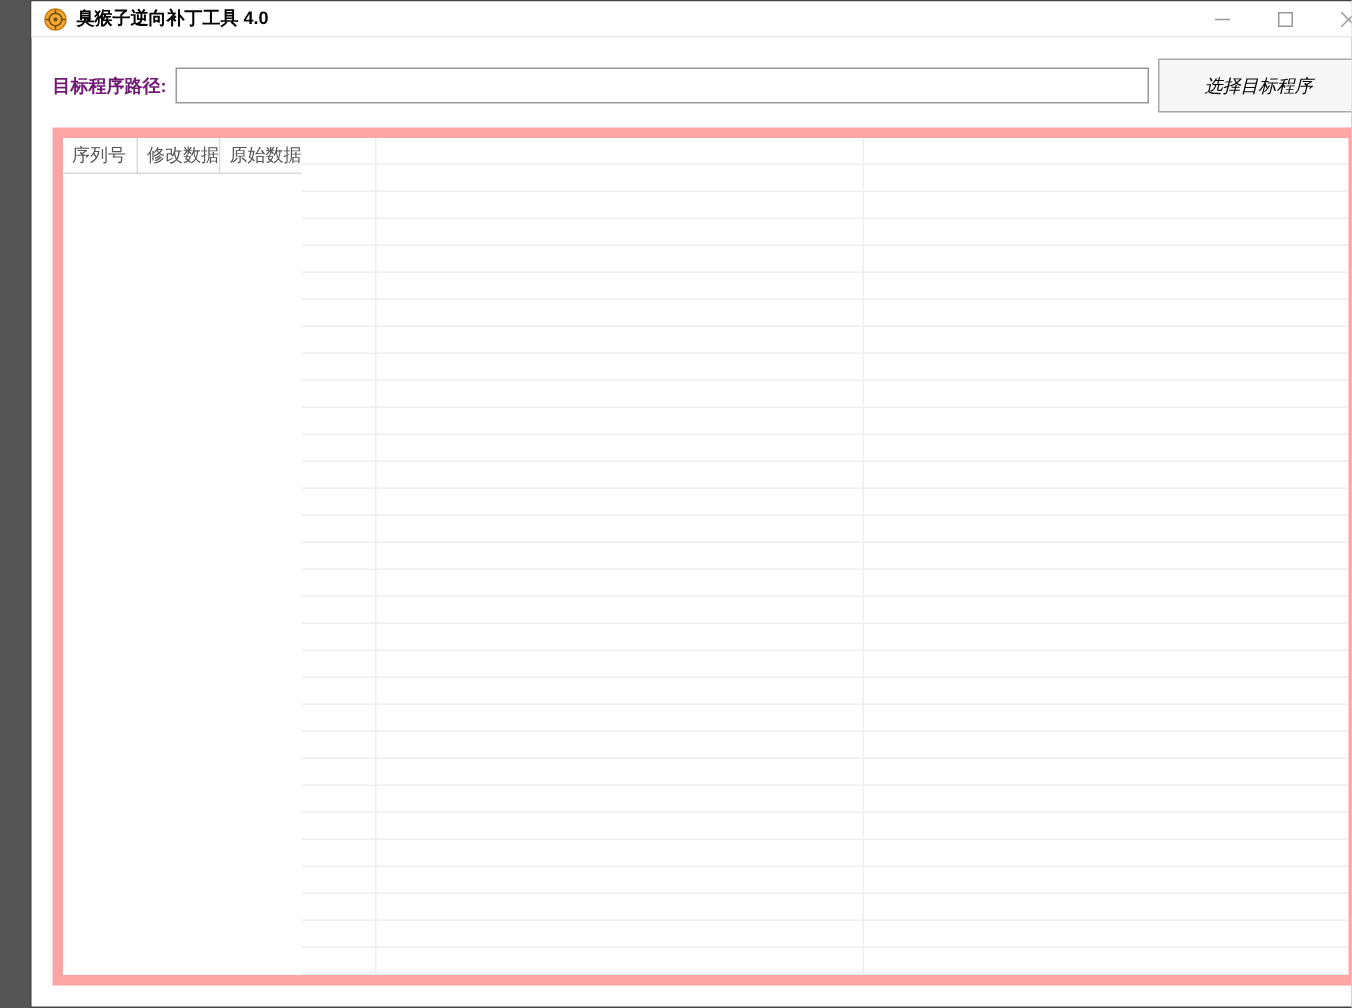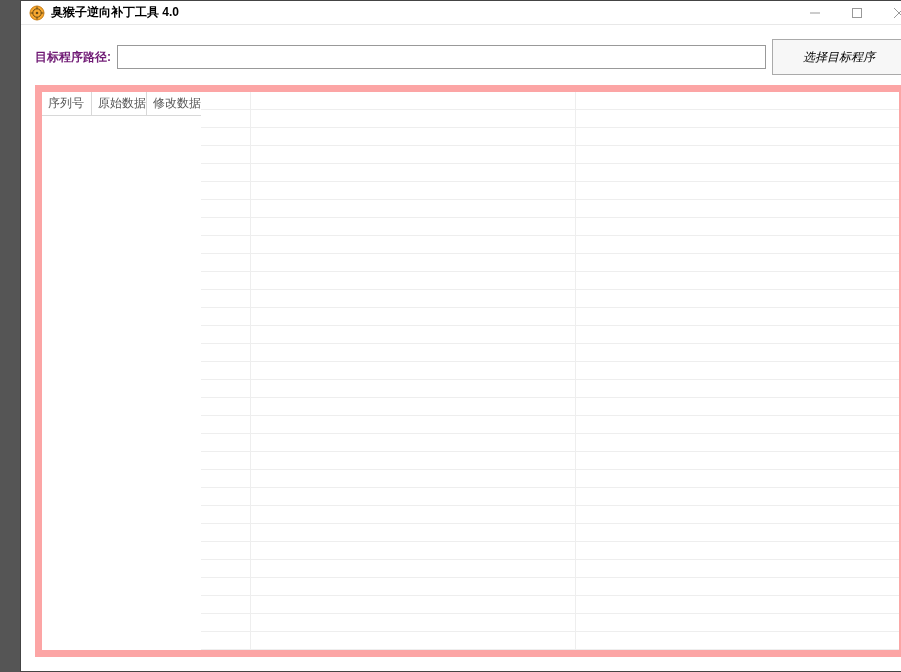--- a/index.html
+++ b/index.html
@@ -188,22 +188,22 @@
   <div class="content">
     <div class="toolbar-row">
       <span class="label">目标程序路径:</span>
       <input class="path-input" type="text" value="" style="">
       <button class="select-btn">选择目标程序</button>
     </div>
 
     <div class="table-wrap">
       <div class="thead">
         <div class="th col1">序列号</div>
+        <div class="th col3">修改数据</div>
         <div class="th col2">原始数据</div>
-        <div class="th col3">修改数据</div>
       </div>
       <div class="tbody" id="tbody">
           <div class="trow">
             <div class="td col1"></div>
             <div class="td col2"></div>
             <div class="td col3"></div>
           </div>
           <div class="trow">
             <div class="td col1"></div>
             <div class="td col2"></div>

